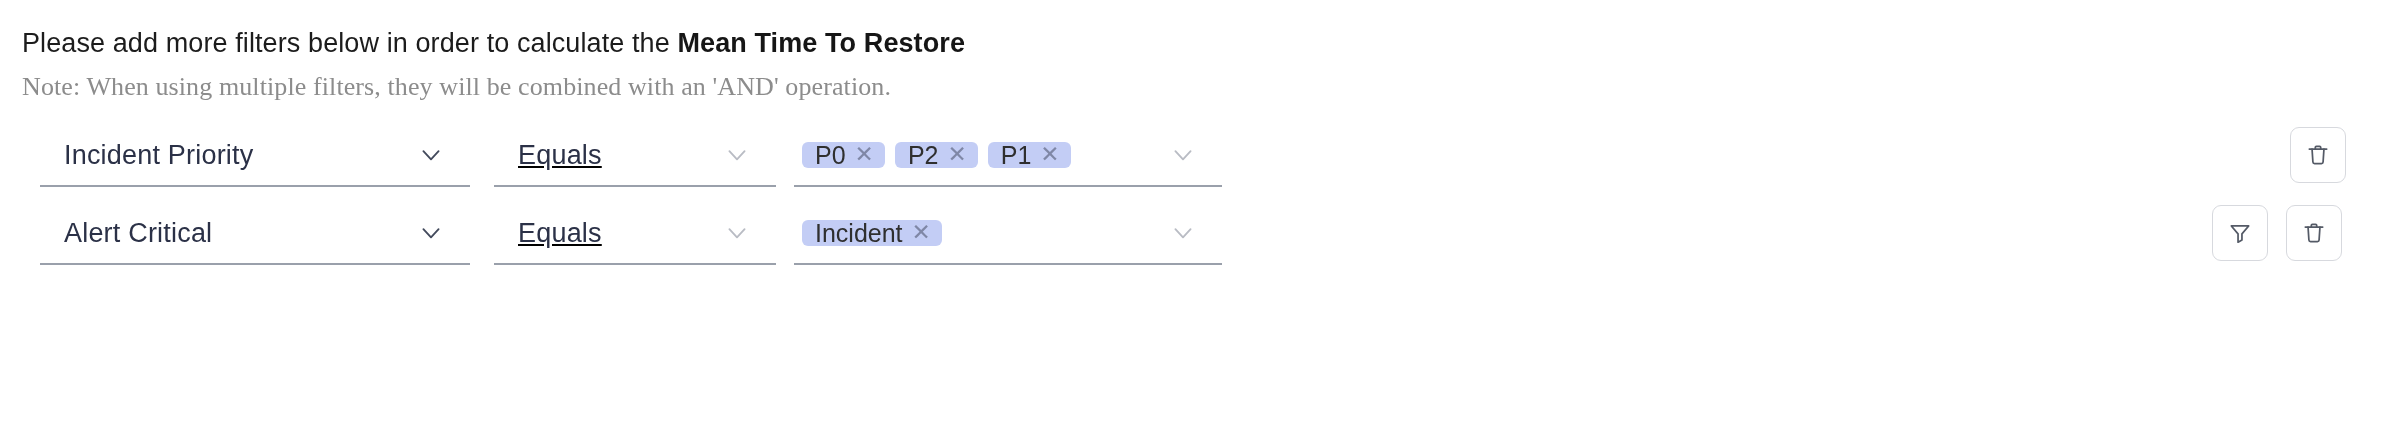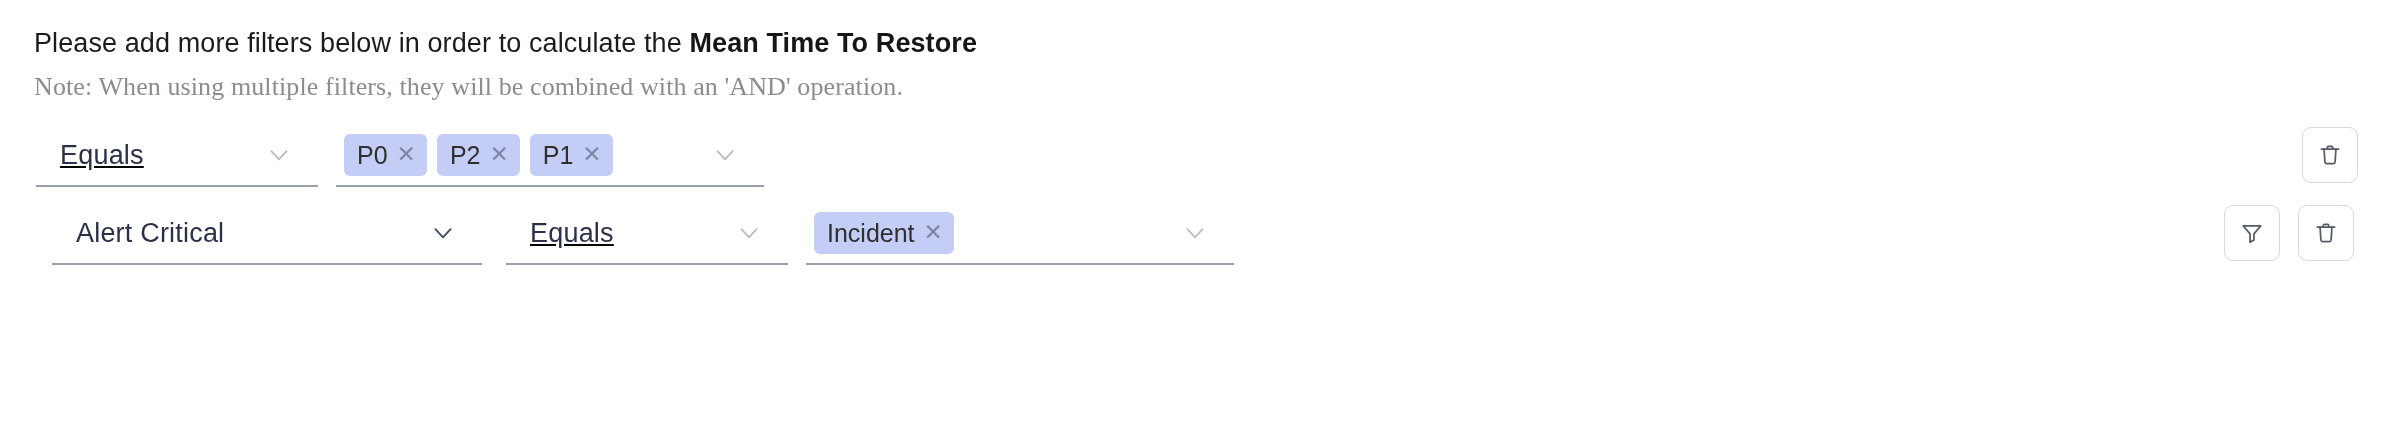--- a/index.html
+++ b/index.html
@@ -12,21 +12,21 @@
     height: 442px;
     font-family: "Liberation Sans", sans-serif;
     -webkit-font-smoothing: antialiased;
     overflow: hidden;
   }
   .panel {
     position: relative;
     width: 2408px;
     height: 442px;
     box-sizing: border-box;
-    padding: 26px 0 0 12px;
+    padding: 26px 0 0 0;
     border-radius: 6px;
   }
   .headline {
     margin: 0 0 0 22px;
     font-size: 27px;
     line-height: 34px;
     color: #1c1c1c;
     font-weight: 400;
     letter-spacing: 0.1px;
   }
@@ -100,21 +100,21 @@
     align-items: center;
     gap: 10px;
     flex-wrap: nowrap;
   }
   .chip {
     display: inline-flex;
     align-items: center;
     gap: 9px;
     background: #c3cdf5;
     border-radius: 6px;
-    height: 42px;
+    height: 26px;
     padding: 0 11px 0 13px;
     box-sizing: border-box;
   }
   .chip-label {
     font-size: 25px;
     color: #2f2f2f;
     line-height: 1;
     white-space: nowrap;
   }
   .chip-x {
@@ -150,20 +150,28 @@
 <div class="panel">
 
   <p class="headline"><span>Please add more filters below in order to calculate the </span><b>Mean Time To Restore</b></p>
 
   <p class="note">Note: When using multiple filters, they will be combined with an 'AND' operation.</p>
 
   <div class="rows">
 
     <div class="filter-row">
 
+      <div class="field col-attr">
+        <span class="field-text">Incident Priority</span>
+        <span class="chev">
+          <svg width="26" height="26" viewBox="0 0 24 24" fill="none">
+              <path d="M5 8.5L12 16l7-7.5" stroke="#434a5c" stroke-width="1.7" stroke-linecap="round" stroke-linejoin="round"></path>
+            </svg>
+        </span>
+      </div>
 
       <div class="field col-op">
         <span class="field-text">Equals</span>
         <span class="chev">
           <svg width="26" height="26" viewBox="0 0 24 24" fill="none">
               <path d="M5 8.5L12 16l7-7.5" stroke="#b9bcc4" stroke-width="1.7" stroke-linecap="round" stroke-linejoin="round"></path>
             </svg>
         </span>
       </div>
 

